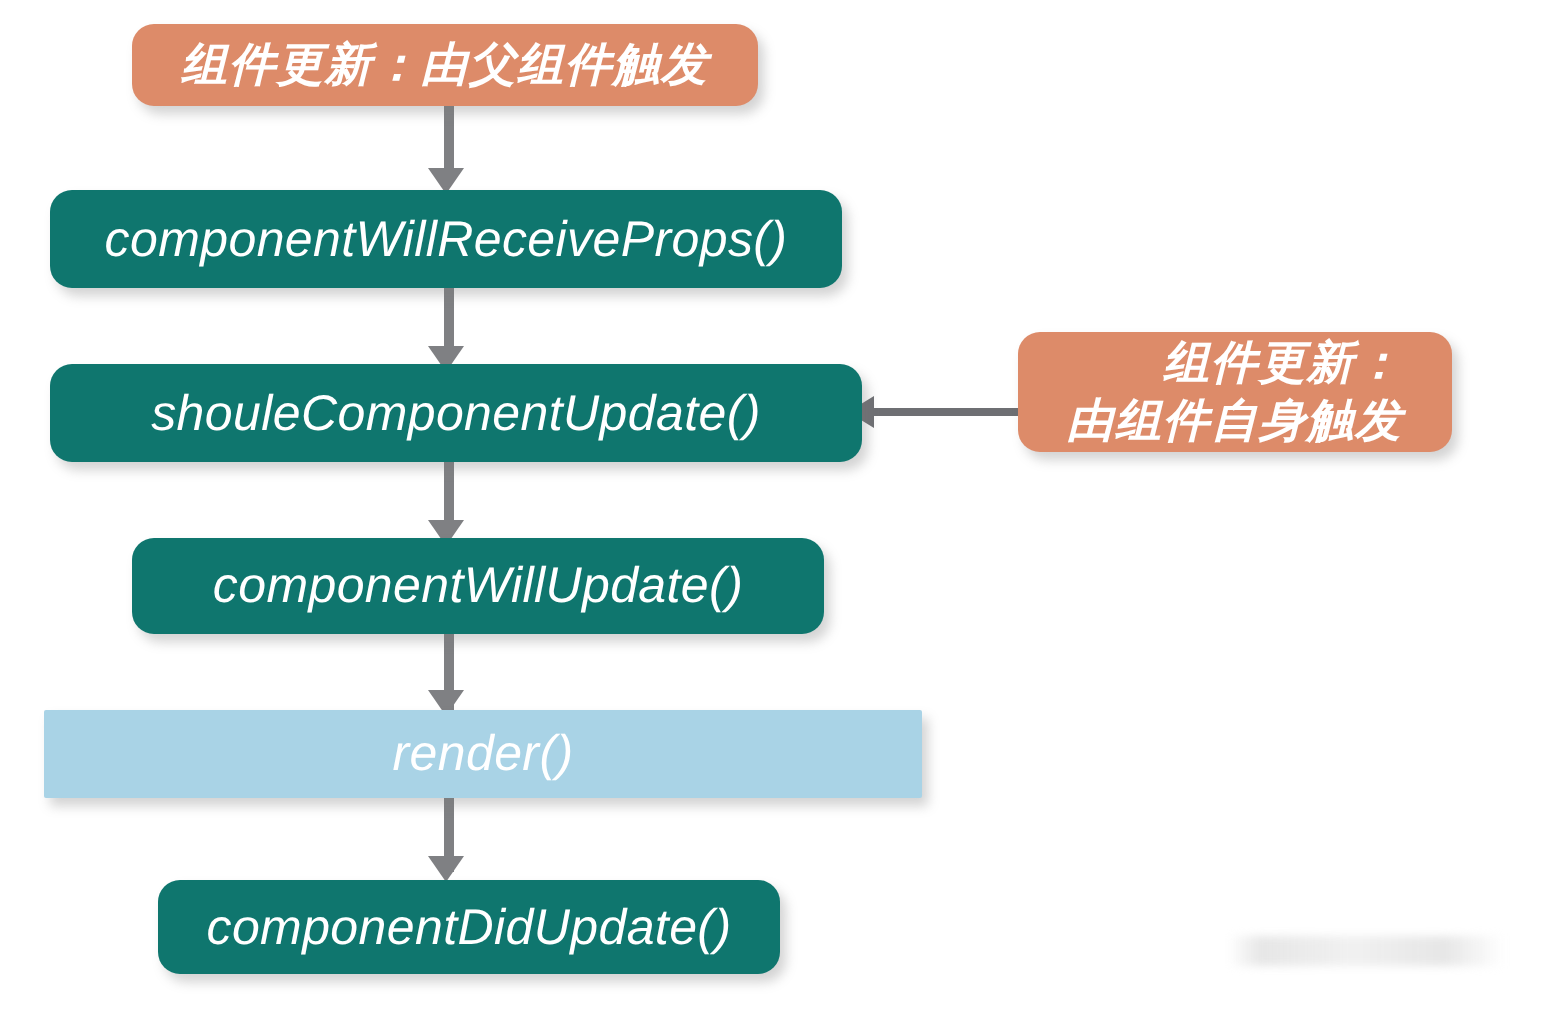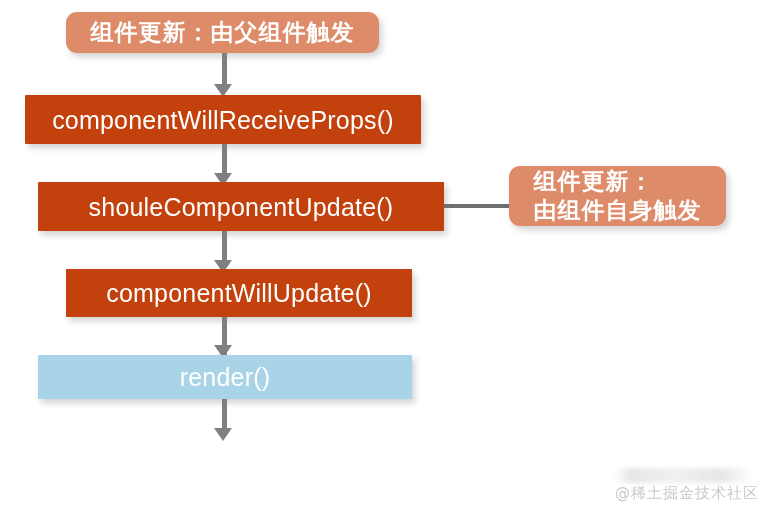--- a/index.html
+++ b/index.html
@@ -19,29 +19,30 @@
   }
 
   
   .node {
     position: absolute;
     box-sizing: border-box;
     display: flex;
     align-items: center;
     justify-content: center;
     color: #ffffff;
-    text-align: left;
+    text-align: right;
     line-height: 1.28;
     white-space: pre-line;
     letter-spacing: 0.2px;
     box-shadow: 3px 4px 6px rgba(120,120,120,0.33);
+    font-style: italic;
   }
   .node.green {
-    background: #c2410c;
-    border-radius: 1px;
+    background: #0f766e;
+    border-radius: 11px;
     font-size: 25px;
     font-weight: 400;
   }
   .node.blue {
     background: #a9d3e6;
     border-radius: 1px;
     font-size: 25px;
     font-weight: 400;
   }
   .node.orange {
@@ -120,26 +121,26 @@
   <div class="conn-v" style="left:222px; top:399px; height:37px;"></div>
   <div class="arrow-down" style="left:214px; top:428px;"></div>
 
   <div class="conn-h" style="left:436px; top:204px; width:75px;"></div>
   <div class="arrow-left" style="left:424px; top:198px;"></div>
 
   <div class="node orange" style="left:66px; top:12px; width:313px; height:41px;">组件更新：由父组件触发</div>
 
   <div class="node green" style="left:25px; top:95px; width:396px; height:49px;">componentWillReceiveProps()</div>
 
-  <div class="node green" style="left:25px; top:182px; width:406px; height:49px;margin-left:13px;">shouleComponentUpdate()</div>
+  <div class="node green" style="left:25px; top:182px; width:406px; height:49px;">shouleComponentUpdate()</div>
 
   <div class="node orange" style="left:509px; top:166px; width:217px; height:60px;">组件更新：
 由组件自身触发</div>
 
   <div class="node green" style="left:66px; top:269px; width:346px; height:48px;">componentWillUpdate()</div>
 
-  <div class="node blue" style="left:38px; top:355px; width:374px; height:44px;">render()</div>
+  <div class="node blue" style="left:22px; top:355px; width:439px; height:44px;">render()</div>
 
+  <div class="node green" style="left:79px; top:440px; width:311px; height:47px;">componentDidUpdate()</div>
 
   <div class="watermark-smudge" style="left:614px; top:468px; width:138px; height:15px;"></div>
-  <div class="watermark" style="left:615px; top:484px;">@稀土掘金技术社区</div>
 
 </div>
 
 </body></html>

